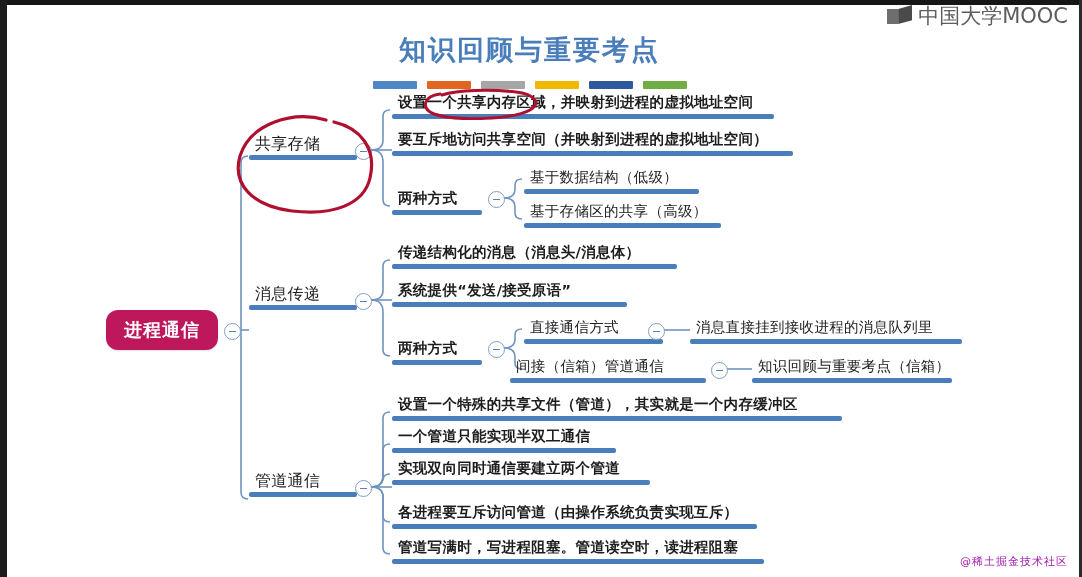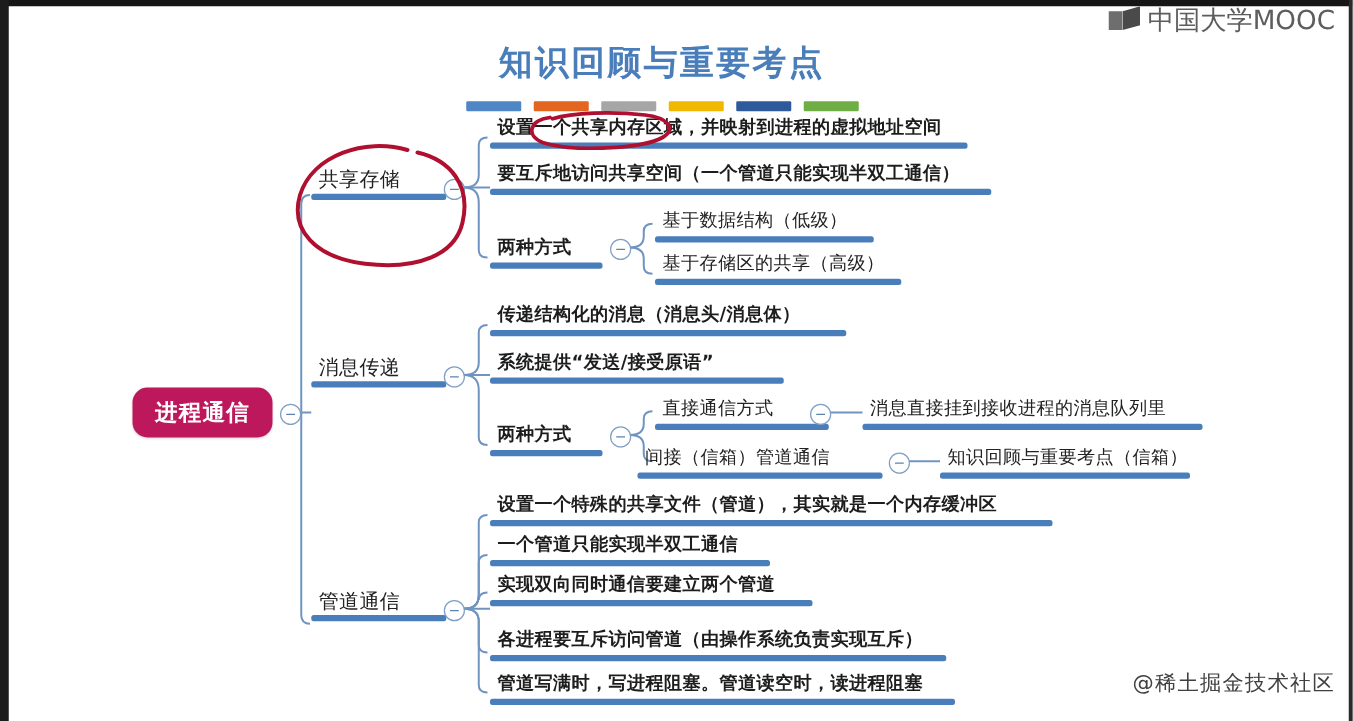--- a/index.html
+++ b/index.html
@@ -94,22 +94,22 @@
     z-index:20;
   }
   .toggle i{
     display:block;width:7px;height:1.4px;background:#5b82b0;
   }
 
   
   .annot{position:absolute;pointer-events:none;z-index:30;}
 
   .watermark{
-    position:absolute;right:14px;bottom:19px;
-    font-size:17px;color:#404040;
+    position:absolute;right:14px;bottom:8px;
+    font-size:11px;color:#a21caf;
     letter-spacing:1px;
   }
 </style>
 </head>
 <body>
 
 <div id="stage">
 
   <div class="slide-bg"></div>
 
@@ -180,21 +180,21 @@
     <div class="toggle" style="left:355px;top:143px;">
         <i></i>
       </div>
 
     <div class="node lvl3" style="left:392px;top:93px;width:382px;">
       <span class="lbl">设置一个共享内存区域，并映射到进程的虚拟地址空间</span>
       <span class="bar" style="background: rgb(74, 126, 187);"></span>
     </div>
 
     <div class="node lvl3" style="left:392px;top:130px;width:401px;">
-      <span class="lbl">要互斥地访问共享空间（一个管道只能实现半双工通信）</span>
+      <span class="lbl">要互斥地访问共享空间（并映射到进程的虚拟地址空间）</span>
       <span class="bar" style="background: rgb(74, 126, 187);"></span>
     </div>
 
     <div class="node lvl3" style="left:392px;top:189px;width:90px;">
       <span class="lbl">两种方式</span>
       <span class="bar" style="background: rgb(74, 126, 187);"></span>
     </div>
     <div class="toggle" style="left:488px;top:191px;">
         <i></i>
       </div>

